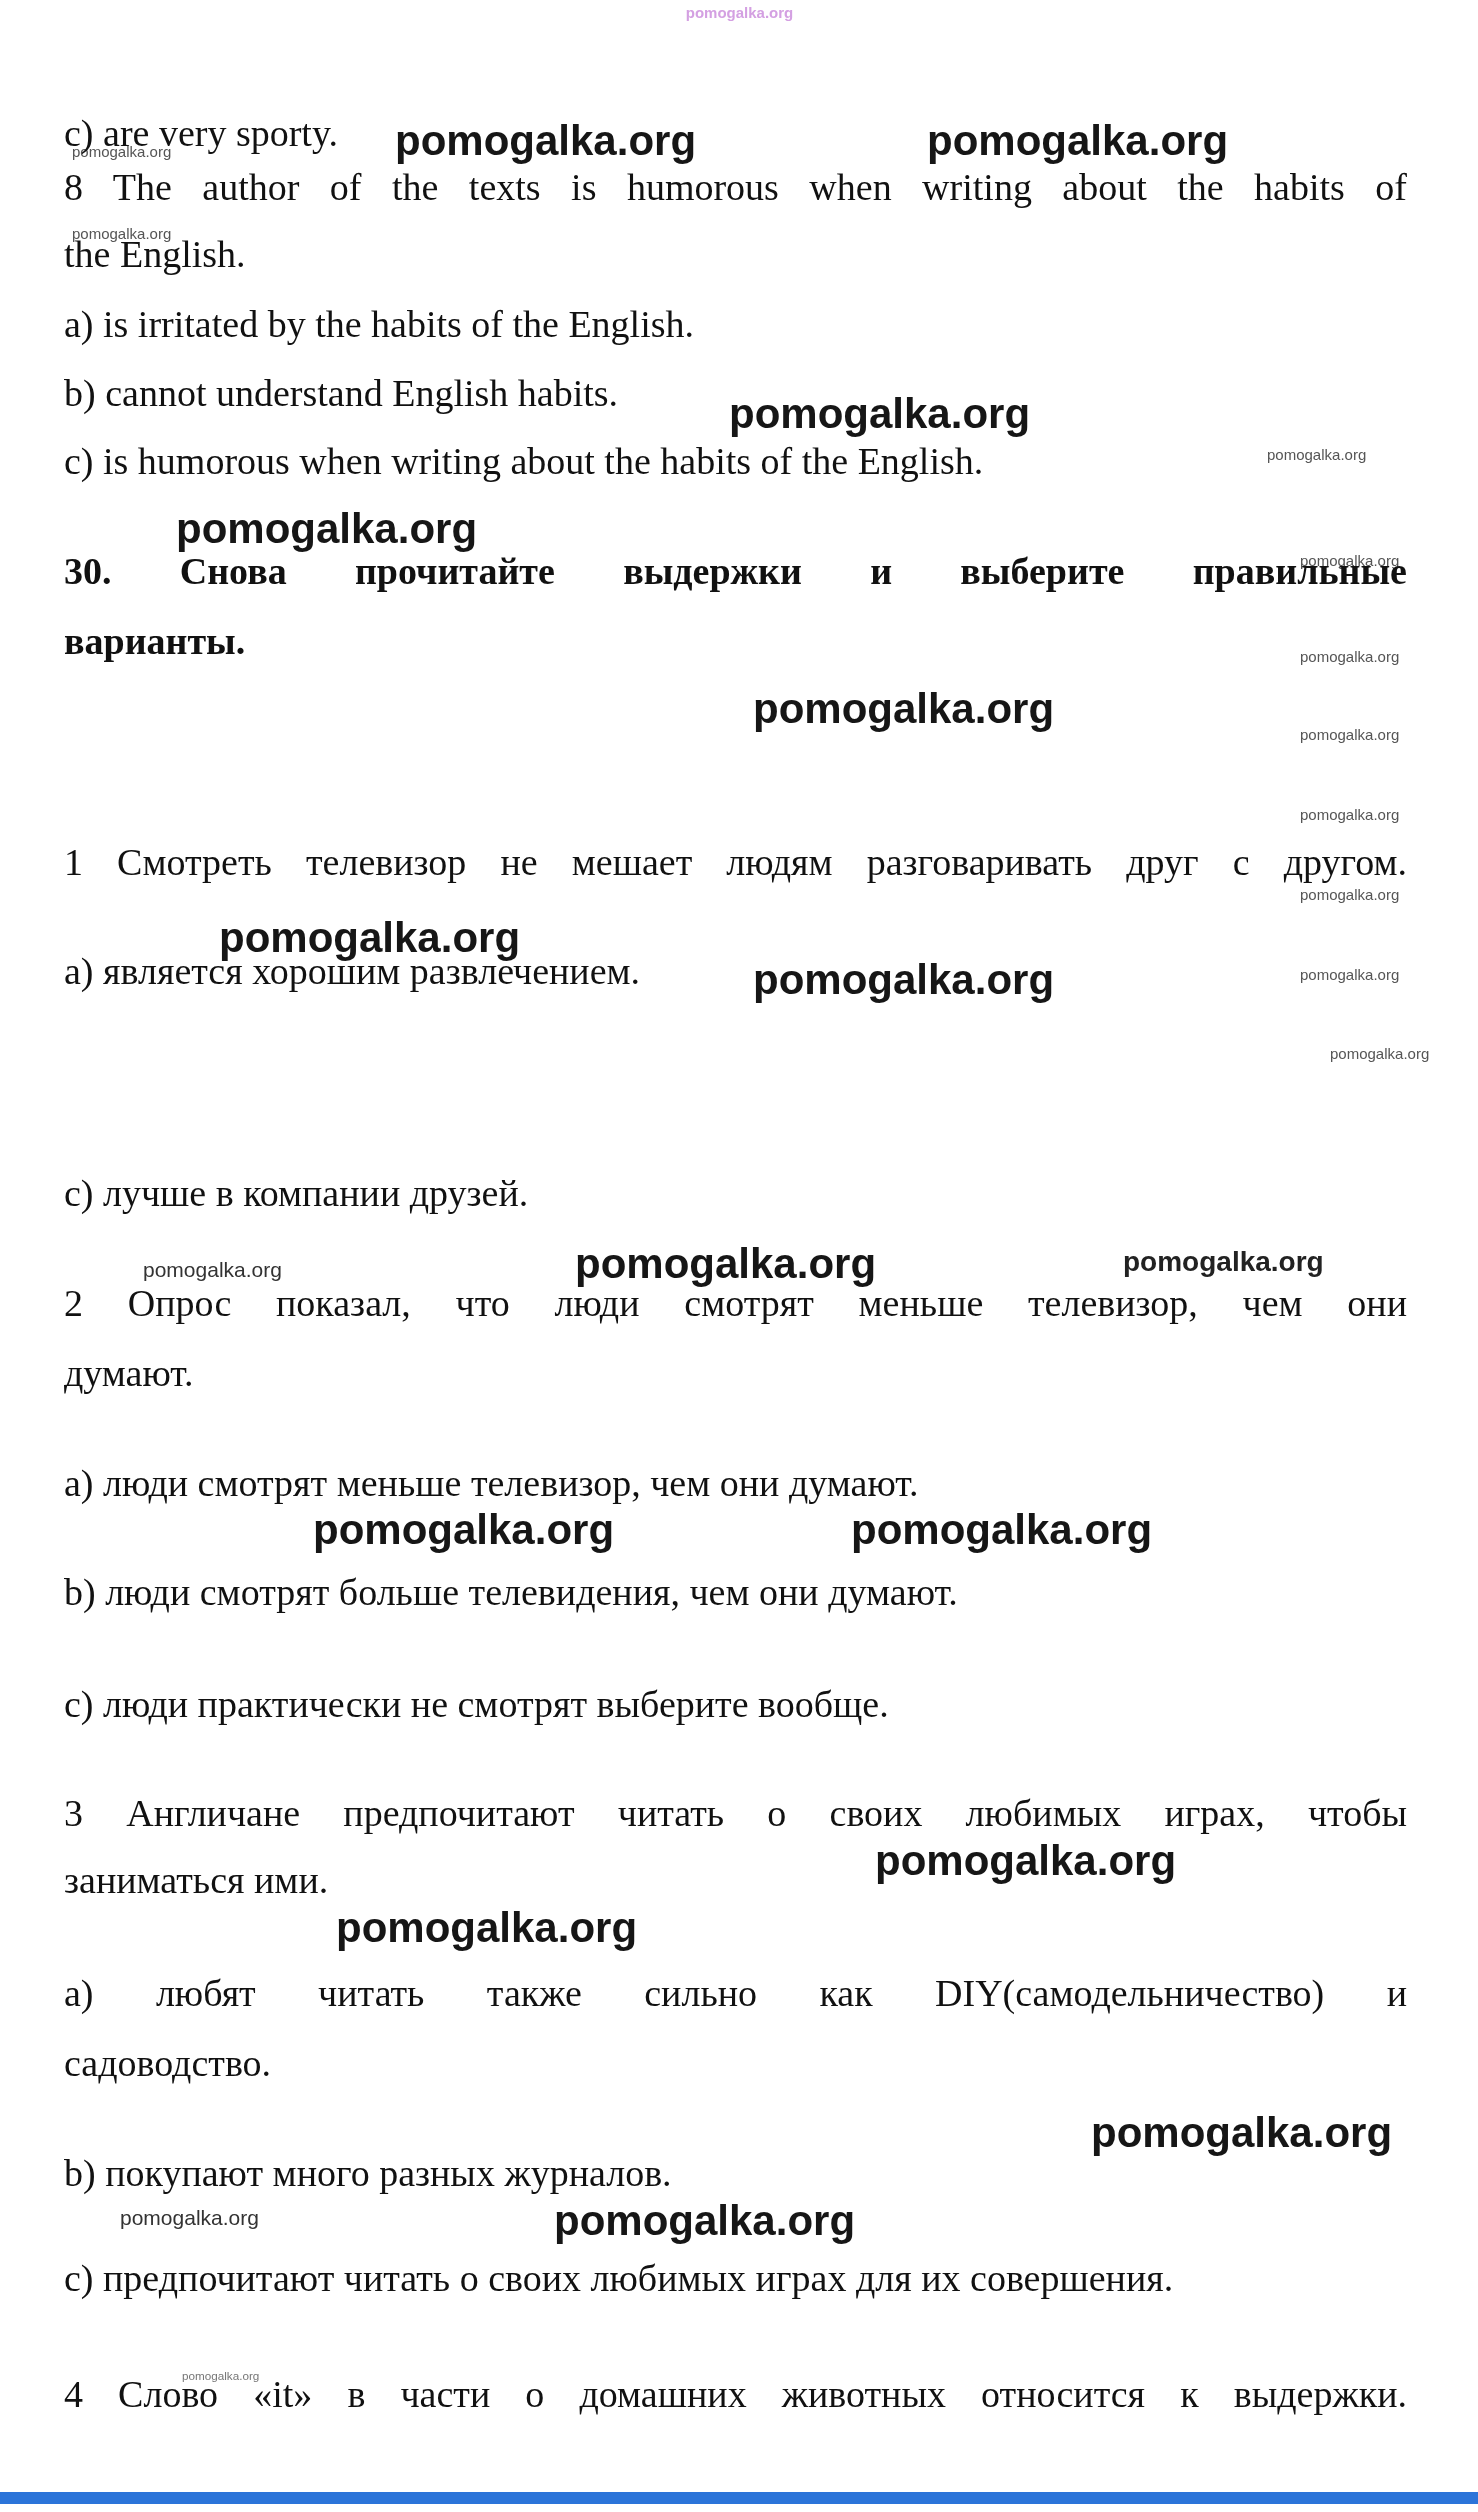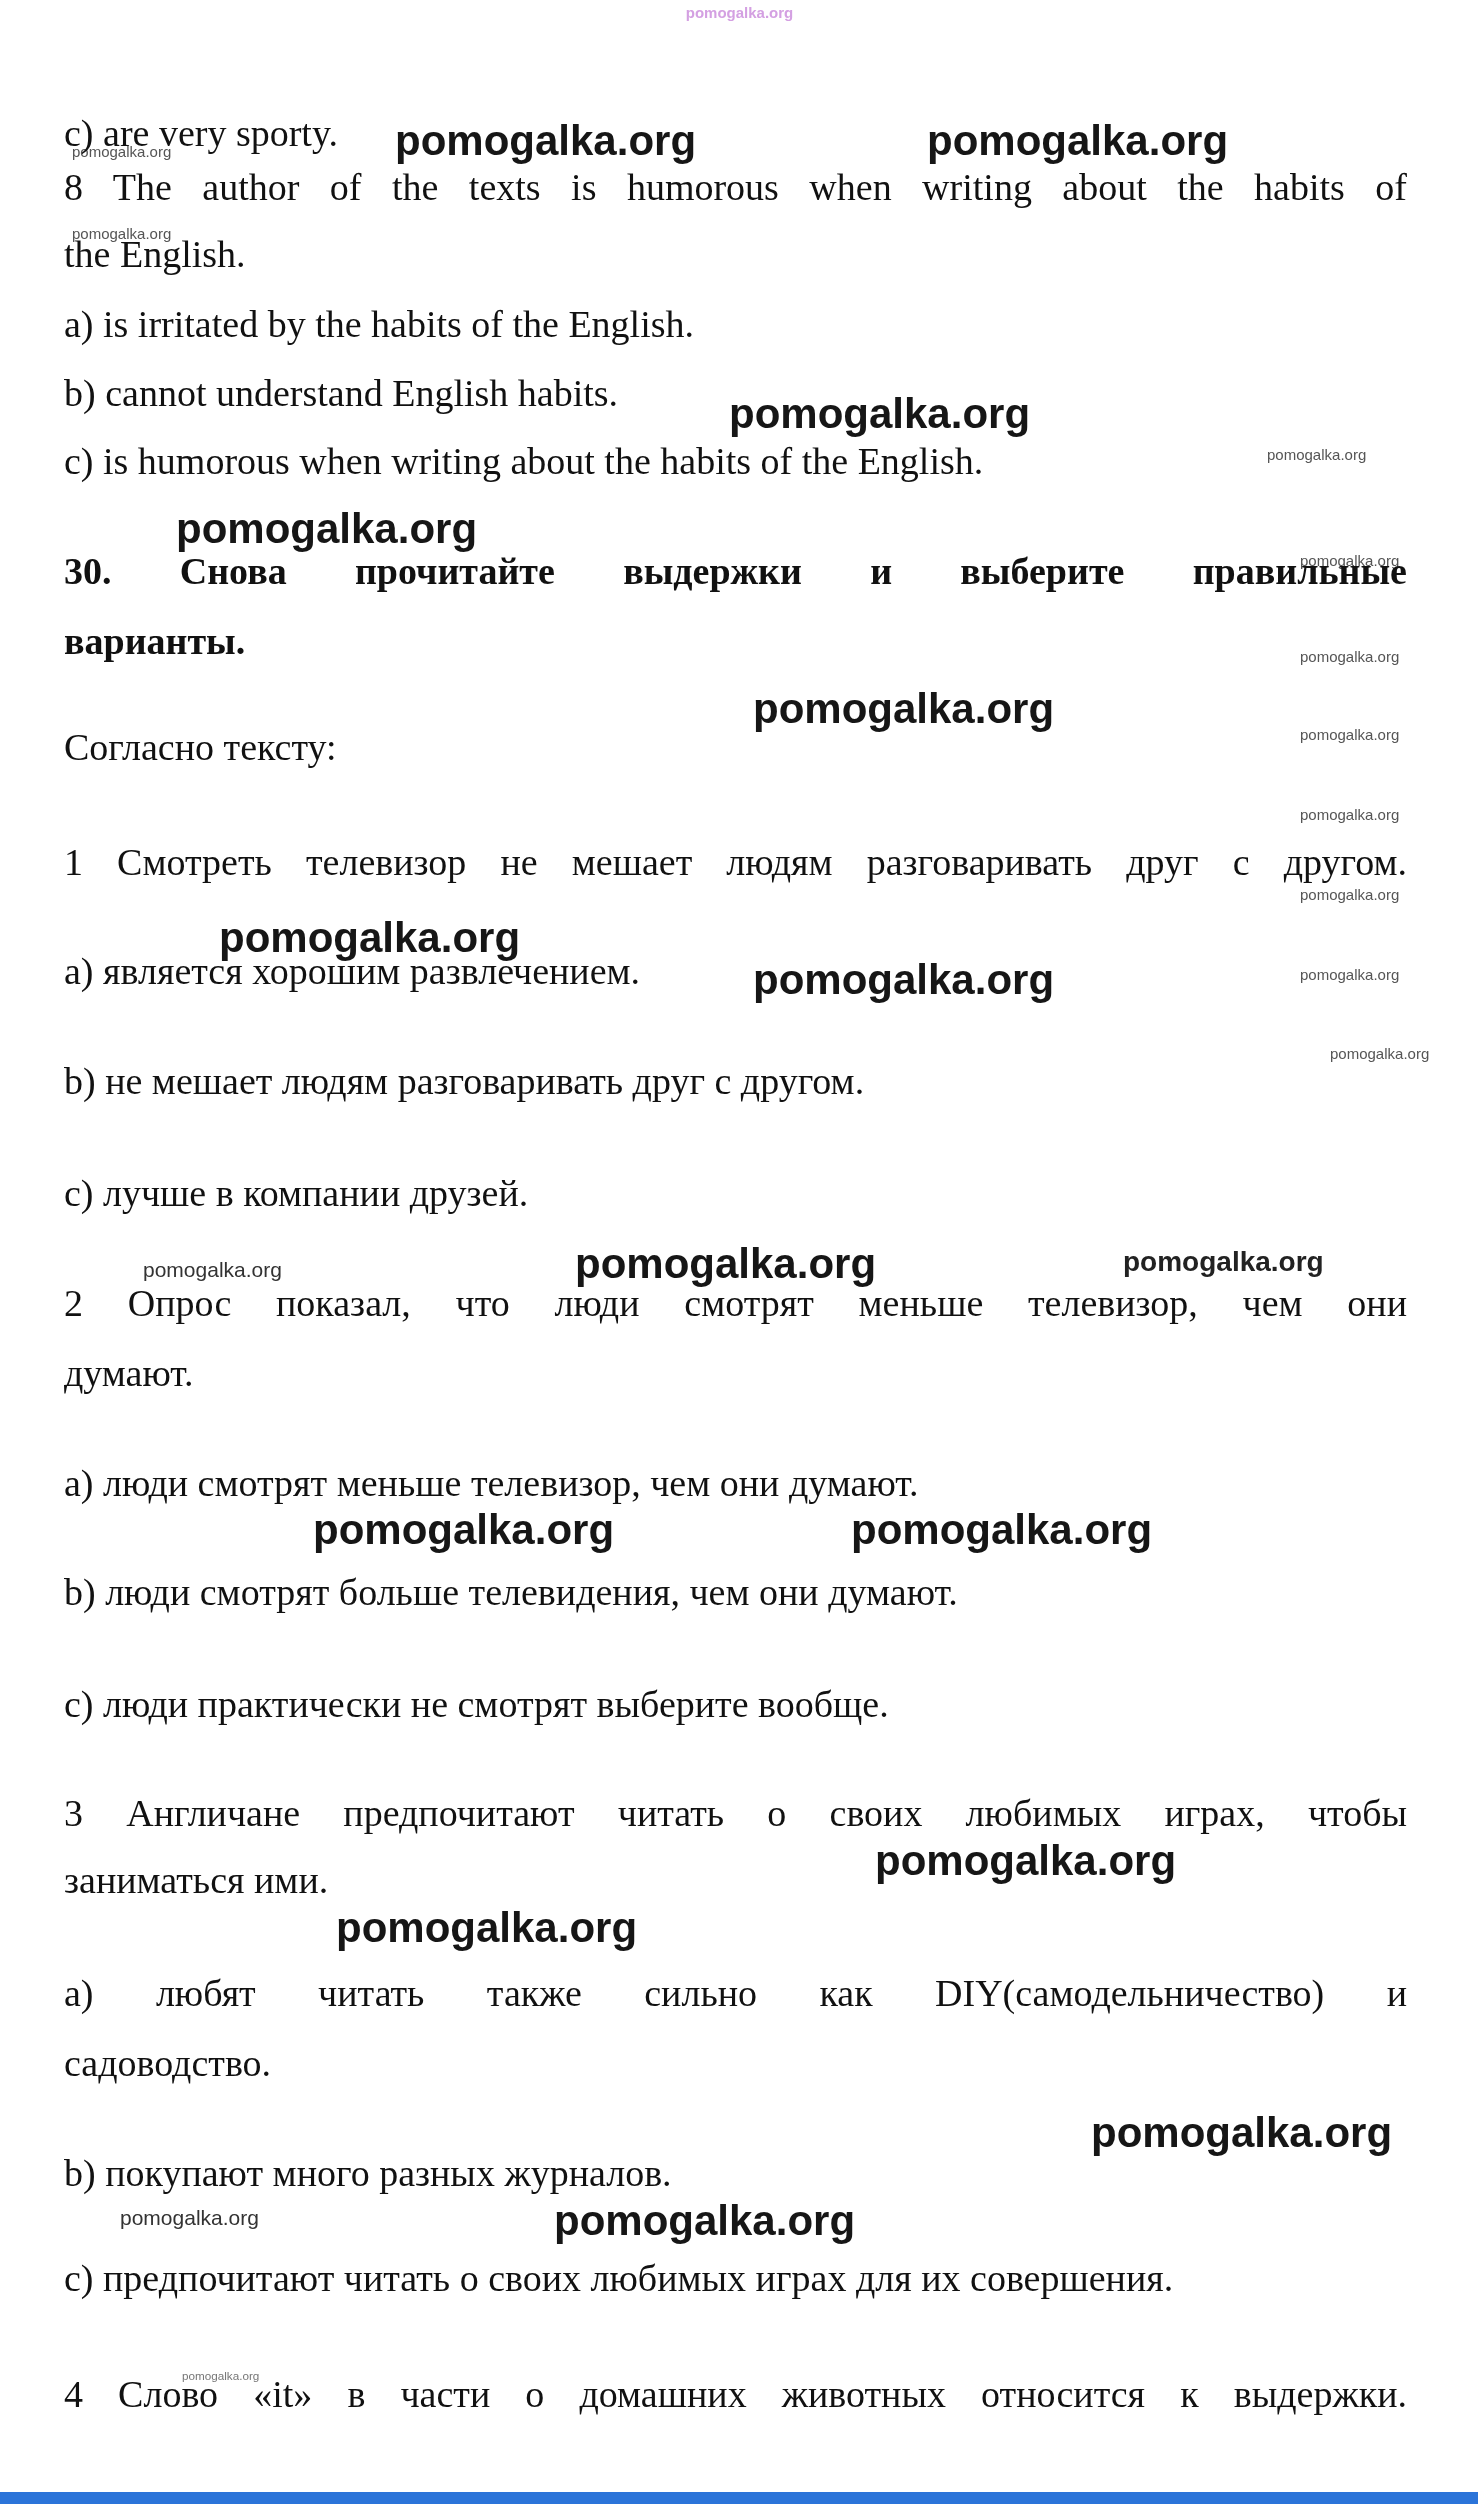--- a/index.html
+++ b/index.html
@@ -91,25 +91,23 @@
   <div class="line" style="top:110px">c) are very sporty.</div>
   <div class="line just" style="top:164px">8 The author of the texts is humorous when writing about the habits of</div>
   <div class="line" style="top:231px">the English.</div>
   <div class="line" style="top:301px">a) is irritated by the habits of the English.</div>
   <div class="line" style="top:370px">b) cannot understand English habits.</div>
   <div class="line" style="top:438px">c) is humorous when writing about the habits of the English.</div>
 
   <div class="line just bold" style="top:548px">30. Снова прочитайте выдержки и выберите правильные</div>
   <div class="line bold" style="top:618px">варианты.</div>
 
-  <div class="line" style="top:724px">Согласно тексту:</div>
 
   <div class="line just" style="top:839px"><span>1 Смотреть телевизор </span><span class="u">не мешает людям разговаривать друг с другом.</span></div>
   <div class="line" style="top:948px">a) является хорошим развлечением.</div>
-  <div class="line" style="top:1058px"><span class="u">b) не мешает людям разговаривать друг с другом.</span></div>
   <div class="line" style="top:1170px">c) лучше в компании друзей.</div>
 
   <div class="line just" style="top:1280px"><span>2 Опрос показал, </span><span class="u">что люди смотрят меньше телевизор, чем они</span></div>
   <div class="line" style="top:1350px"><span class="u">думают.</span></div>
   <div class="line" style="top:1460px"><span class="u">а) люди смотрят меньше телевизор, чем они думают.</span></div>
   <div class="line" style="top:1569px">b) люди смотрят больше телевидения, чем они думают.</div>
   <div class="line" style="top:1681px">c) люди практически не смотрят выберите вообще.</div>
 
   <div class="line just" style="top:1790px"><span>3 Англичане </span><span class="u">предпочитают читать о своих любимых играх, чтобы</span></div>
   <div class="line" style="top:1857px"><span class="u">заниматься ими.</span></div>

